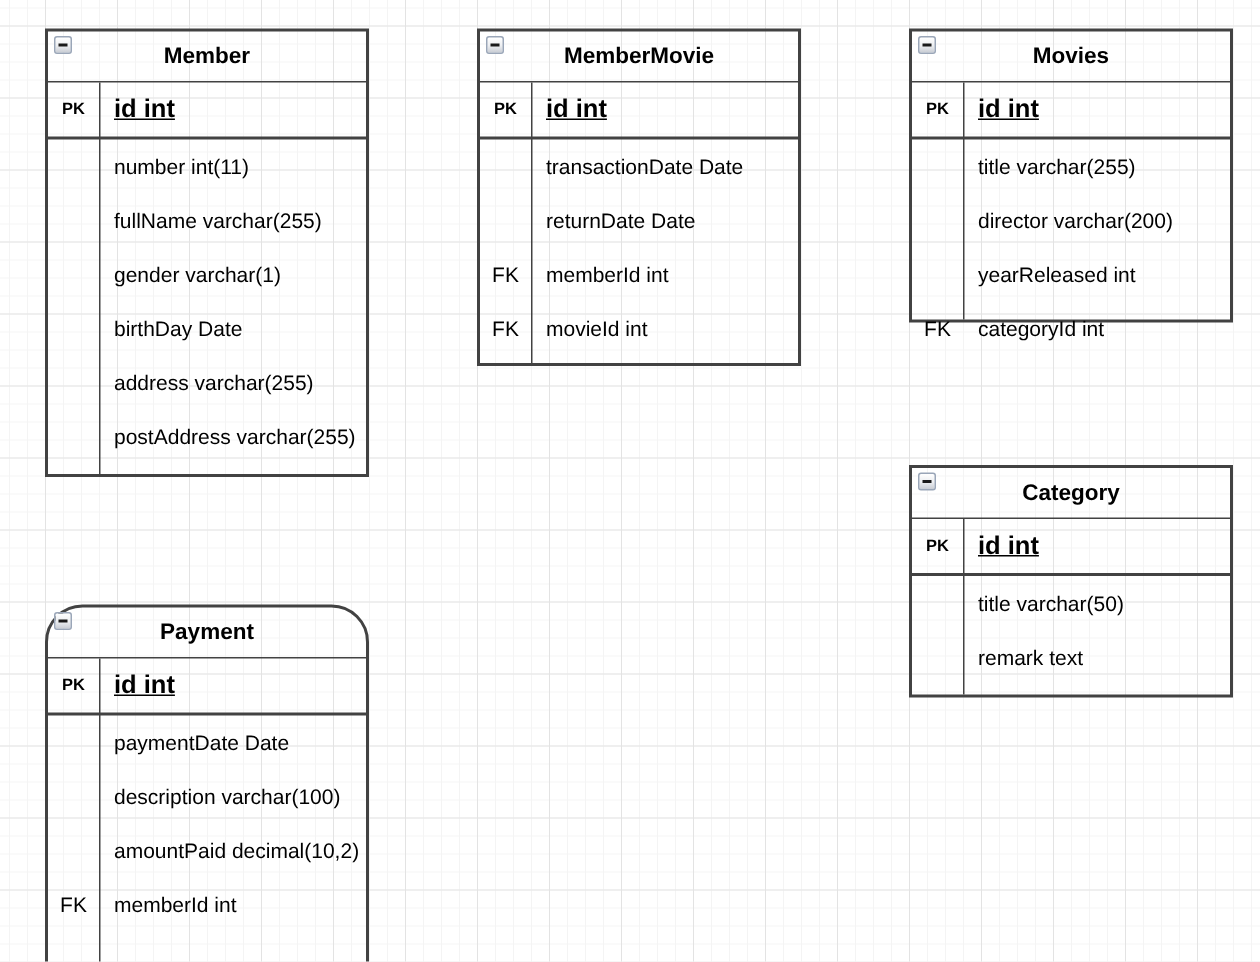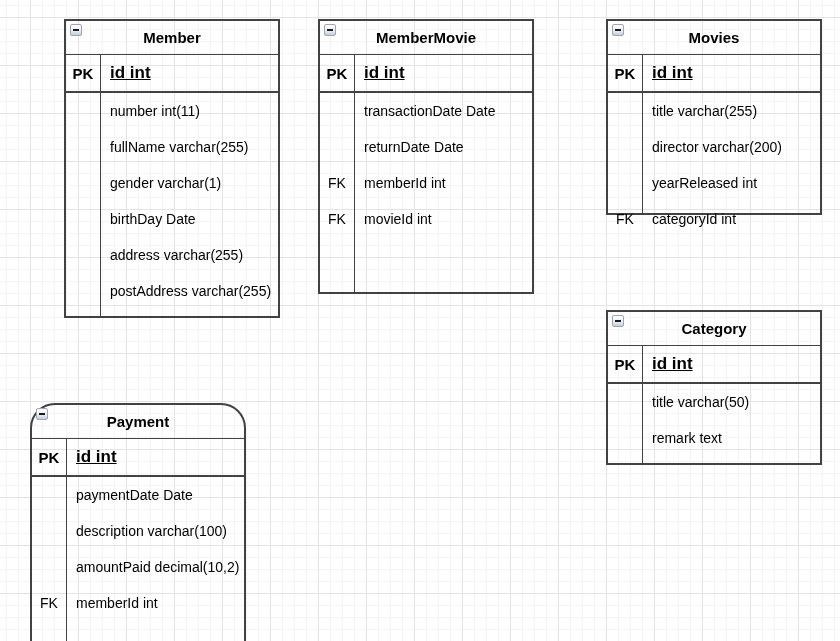--- a/index.html
+++ b/index.html
@@ -64,21 +64,21 @@
     font-size:14px;
   }
   .t-row.pk-row{
     border-bottom:2px solid var(--border);
   }
   .t-key{
     flex:0 0 34px;
     width:34px;
     text-align:center;
   }
-  .t-row.pk .t-key{font-weight:bold;font-size:15px;}
+  .t-row.pk .t-key{font-weight:bold;font-size:11px;}
   .t-field{
     padding-left:10px;
     white-space:nowrap;
   }
   .t-row.pk .t-field{
     font-weight:bold;
     font-size:17px;
     text-decoration:underline;
   }
   .pk-divider{
@@ -87,21 +87,21 @@
     top:34px;
     bottom:0;
     width:1px;
     background:var(--border);
   }
 </style>
 </head>
 <body>
 
 <div class="canvas">
-  <div class="er-table" style="left:30px;top:19px;height:299px;margin-left:34px;">
+  <div class="er-table" style="left:30px;top:19px;height:299px;">
       <div class="t-header">
         <span class="collapse-btn">
           <span class="minus"></span>
         </span>
         <span class="t-title">Member</span>
       </div>
       <div class="t-row pk pk-row">
         <span class="t-key">PK</span>
         <span class="t-field">id int</span>
       </div>
@@ -124,21 +124,21 @@
       <div class="t-row">
         <span class="t-key"></span>
         <span class="t-field">address varchar(255)</span>
       </div>
       <div class="t-row">
         <span class="t-key"></span>
         <span class="t-field">postAddress varchar(255)</span>
       </div>
       <div class="pk-divider"></div>
     </div>
-  <div class="er-table" style="left:318px;top:19px;height:275px;">
+  <div class="er-table" style="left:318px;top:19px;height:225px;">
       <div class="t-header">
         <span class="collapse-btn">
           <span class="minus"></span>
         </span>
         <span class="t-title">MemberMovie</span>
       </div>
       <div class="t-row pk pk-row">
         <span class="t-key">PK</span>
         <span class="t-field">id int</span>
       </div>

